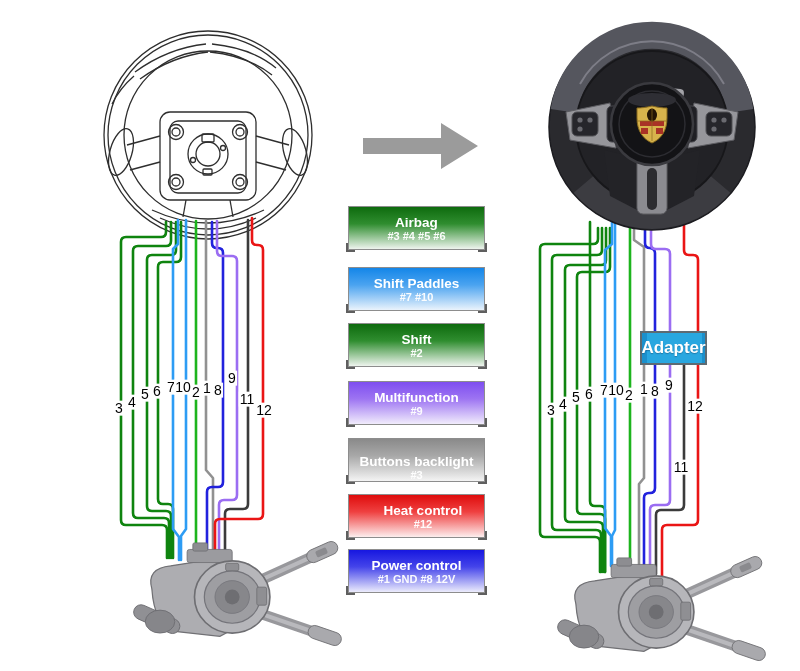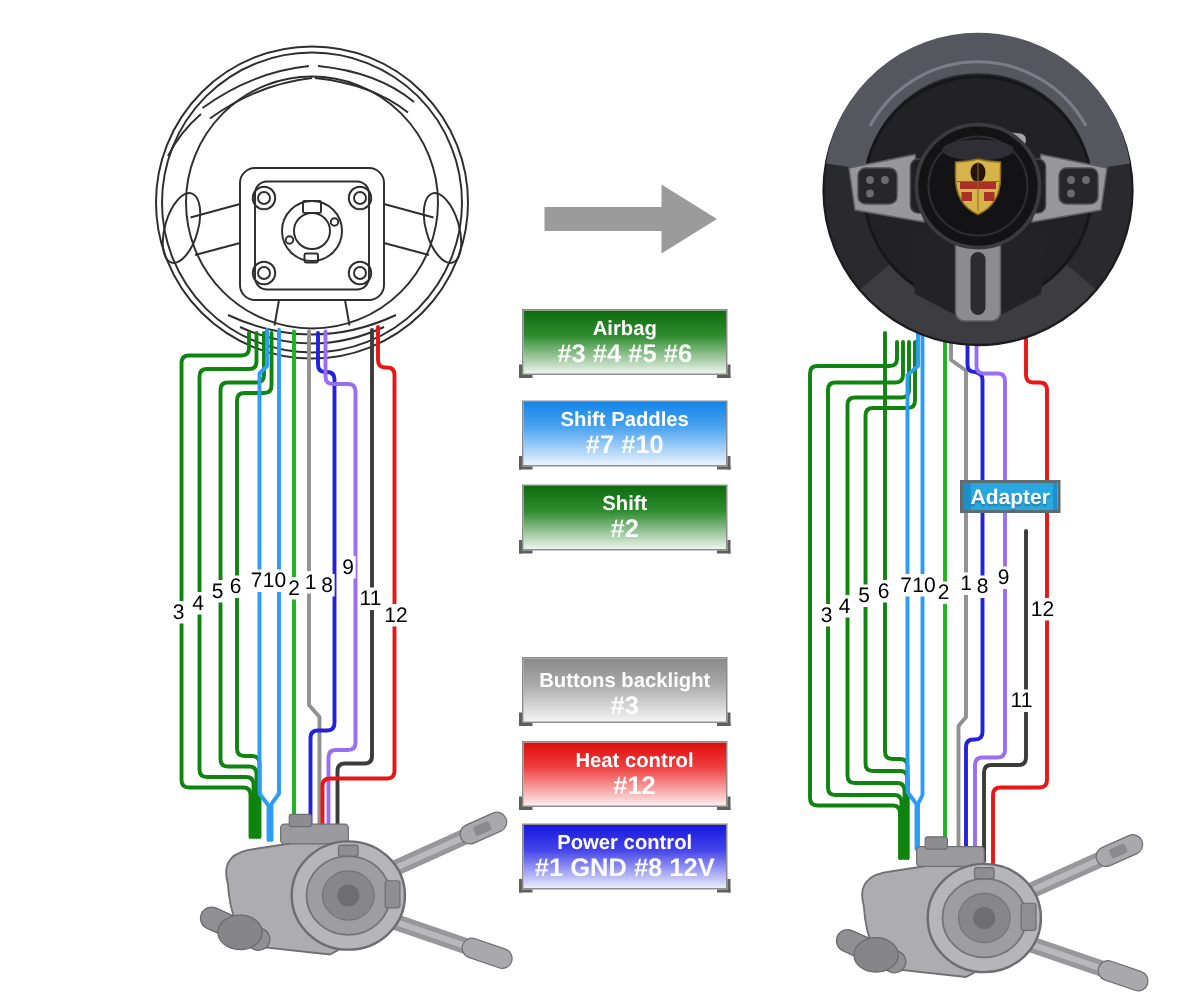--- a/index.html
+++ b/index.html
@@ -24,33 +24,33 @@
 
   
   .lg{position:absolute;left:348px;width:137px;height:44px;border:1px solid #8d8d8d;
       box-sizing:border-box;display:flex;flex-direction:column;align-items:center;
       justify-content:center;color:#fff;text-align:center;}
   .lg::before,.lg::after{content:"";position:absolute;bottom:-3px;width:7px;height:7px;
       border-bottom:2px solid #5f5f5f;}
   .lg::before{left:-3px;border-left:2px solid #5f5f5f;}
   .lg::after{right:-3px;border-right:2px solid #5f5f5f;}
   .lg .t{font-size:13.5px;font-weight:bold;}
-  .lg .p{font-size:17px;font-weight:bold;opacity:.96;}
+  .lg .p{font-size:11px;font-weight:bold;opacity:.96;}
   .g-green {background:linear-gradient(180deg,#0e6b0e 0%,#2f8d2f 40%,#eef4ee 100%);}
   .g-blue  {background:linear-gradient(180deg,#1486e8 0%,#4aa3f0 40%,#eaf3fc 100%);}
   .g-purple{background:linear-gradient(180deg,#7e4ef0 0%,#9d74f2 40%,#f1ecfc 100%);}
   .g-gray  {background:linear-gradient(180deg,#8a8a8a 0%,#a8a8a8 40%,#f4f4f4 100%);justify-content:flex-end;}
   .g-red   {background:linear-gradient(180deg,#df0c0c 0%,#ef4040 40%,#fdeeee 100%);padding-left:13px;}
   .g-bblue {background:linear-gradient(180deg,#1717e0 0%,#4444ea 40%,#ececfc 100%);}
 
   
-  .adapter{position:absolute;left:640px;top:320px;width:67px;height:22px;box-sizing:border-box;
+  .adapter{position:absolute;left:640px;top:331px;width:67px;height:34px;box-sizing:border-box;
       border:2px solid #5d6b73;display:flex;align-items:center;justify-content:center;
       background:linear-gradient(90deg,#1b90cc 0,#1b90cc 5px,#29a7e0 5px,#29a7e0 60px,#1b90cc 60px);
-      color:#fff;font-size:14px;font-weight:bold;text-shadow:0 1px 1px rgba(20,80,120,.5);}
+      color:#fff;font-size:17px;font-weight:bold;text-shadow:0 1px 1px rgba(20,80,120,.5);}
 </style>
 </head>
 <body>
 
 <div class="canvas">
 
 <svg class="layer" width="800" height="671" viewBox="0 0 800 671">
 
   <g fill="none" stroke="#2e2e2e" stroke-width="1.3">
     <circle cx="208" cy="135" r="104"></circle>
@@ -202,20 +202,24 @@
     <span class="p">#3 #4 #5 #6</span>
   </div>
   <div class="lg g-blue" style="top:267px">
     <span class="t">Shift Paddles</span>
     <span class="p">#7 #10</span>
   </div>
   <div class="lg g-green" style="top:323px">
     <span class="t">Shift</span>
     <span class="p">#2</span>
   </div>
+  <div class="lg g-purple" style="top:381px">
+    <span class="t">Multifunction</span>
+    <span class="p">#9</span>
+  </div>
   <div class="lg g-gray" style="top:438px">
     <span class="t">Buttons backlight</span>
     <span class="p">#3</span>
   </div>
   <div class="lg g-red" style="top:494px">
     <span class="t">Heat control</span>
     <span class="p">#12</span>
   </div>
   <div class="lg g-bblue" style="top:549px">
     <span class="t">Power control</span>

